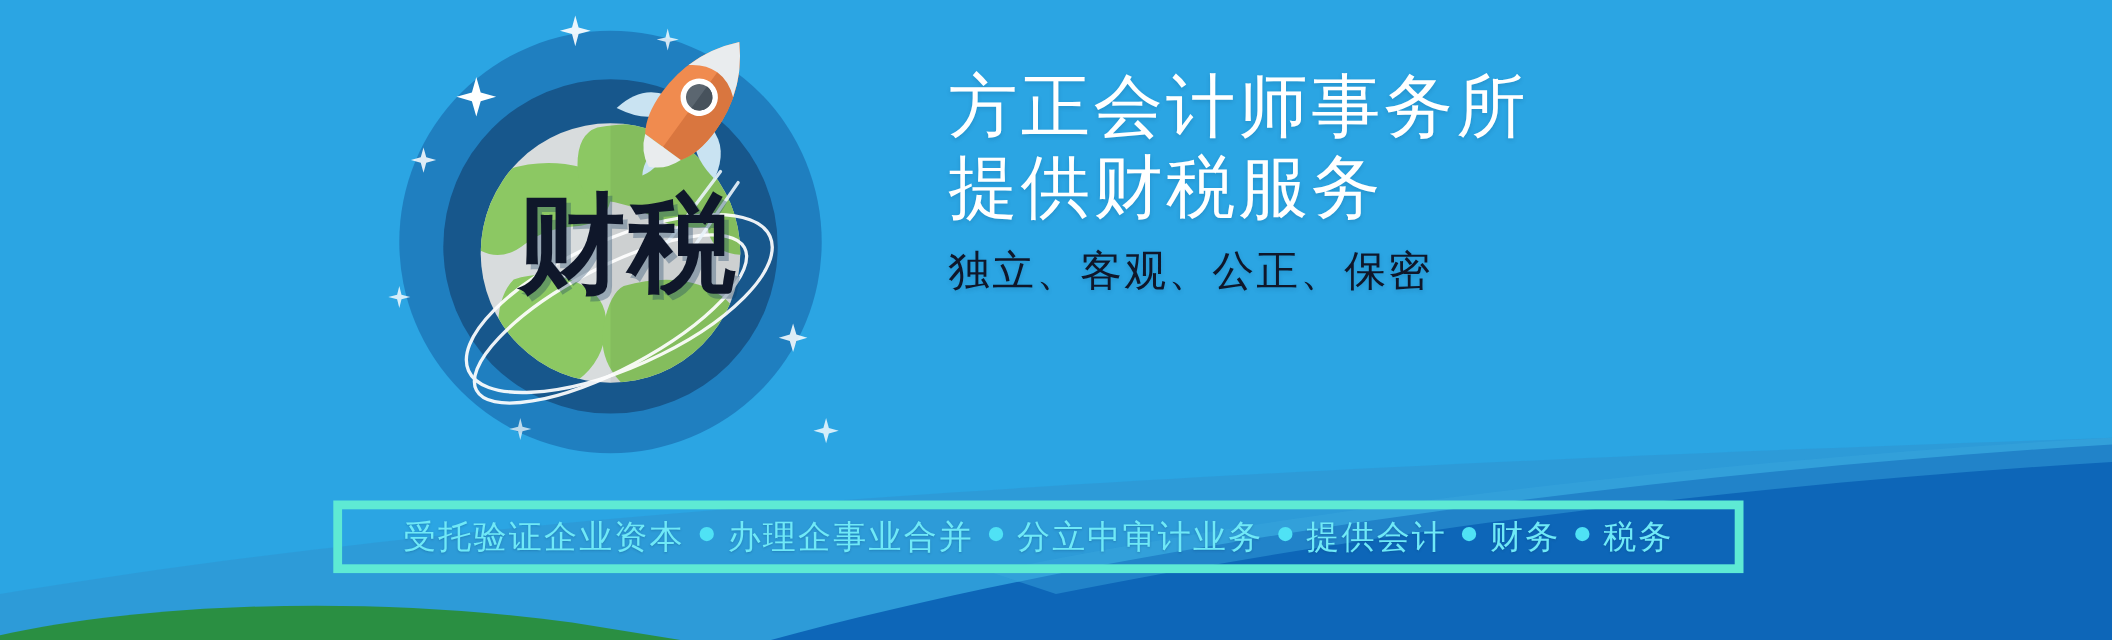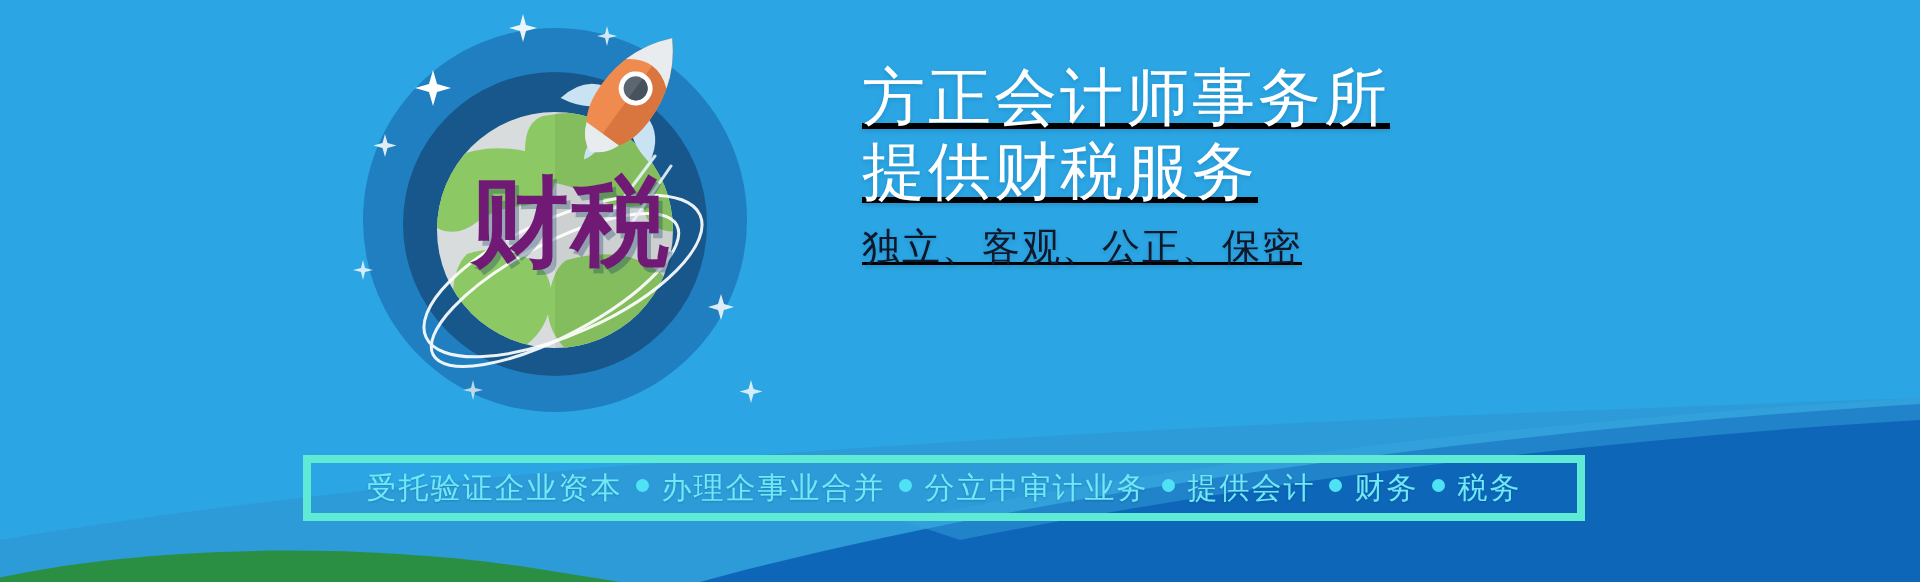--- a/index.html
+++ b/index.html
@@ -32,32 +32,31 @@
     position:absolute;
     left:0; top:0; width:420px; height:420px;
     display:flex; align-items:center; justify-content:center;
   }
   .emblem-word span{
     font-family:"DejaVu Sans","Liberation Sans",sans-serif;
     font-weight:bold;
     font-size:98px;
     line-height:1;
     letter-spacing:2px;
-    color:#701a75;
+    color:#0f172a;
     text-shadow:4px 5px 0 rgba(20,60,95,.32);
     transform:translate(6px,4px);
     white-space:nowrap;
   }
 
   
   #copy{
     position:absolute;
     left:862px; top:62px;
     width:760px;
-    text-decoration:underline;
   }
   .line-1,.line-2{
     color:#ffffff;
     font-size:63px;
     line-height:70px;
     font-weight:400;
     letter-spacing:3px;
     white-space:nowrap;
     text-shadow:0 2px 4px rgba(0,60,100,.18);
   }

